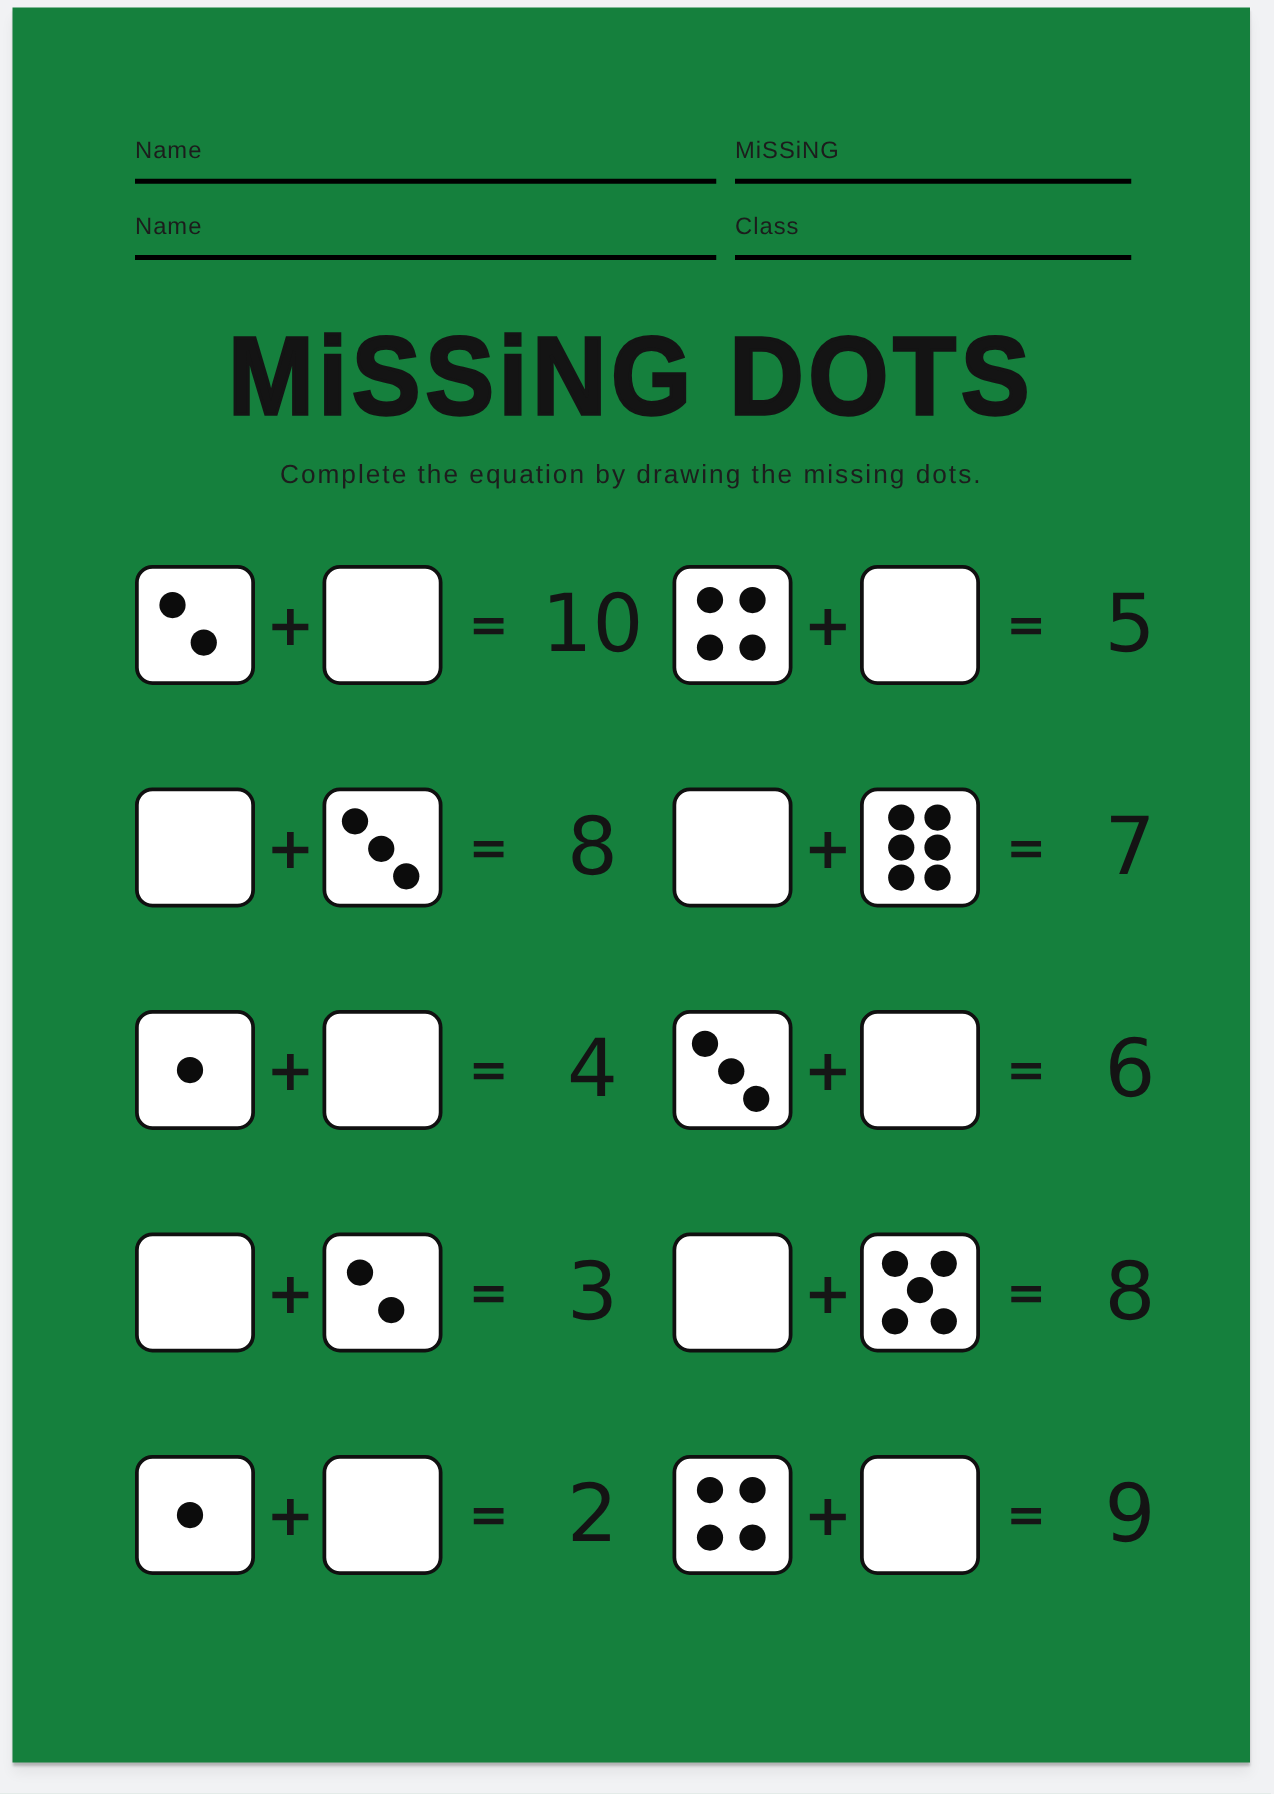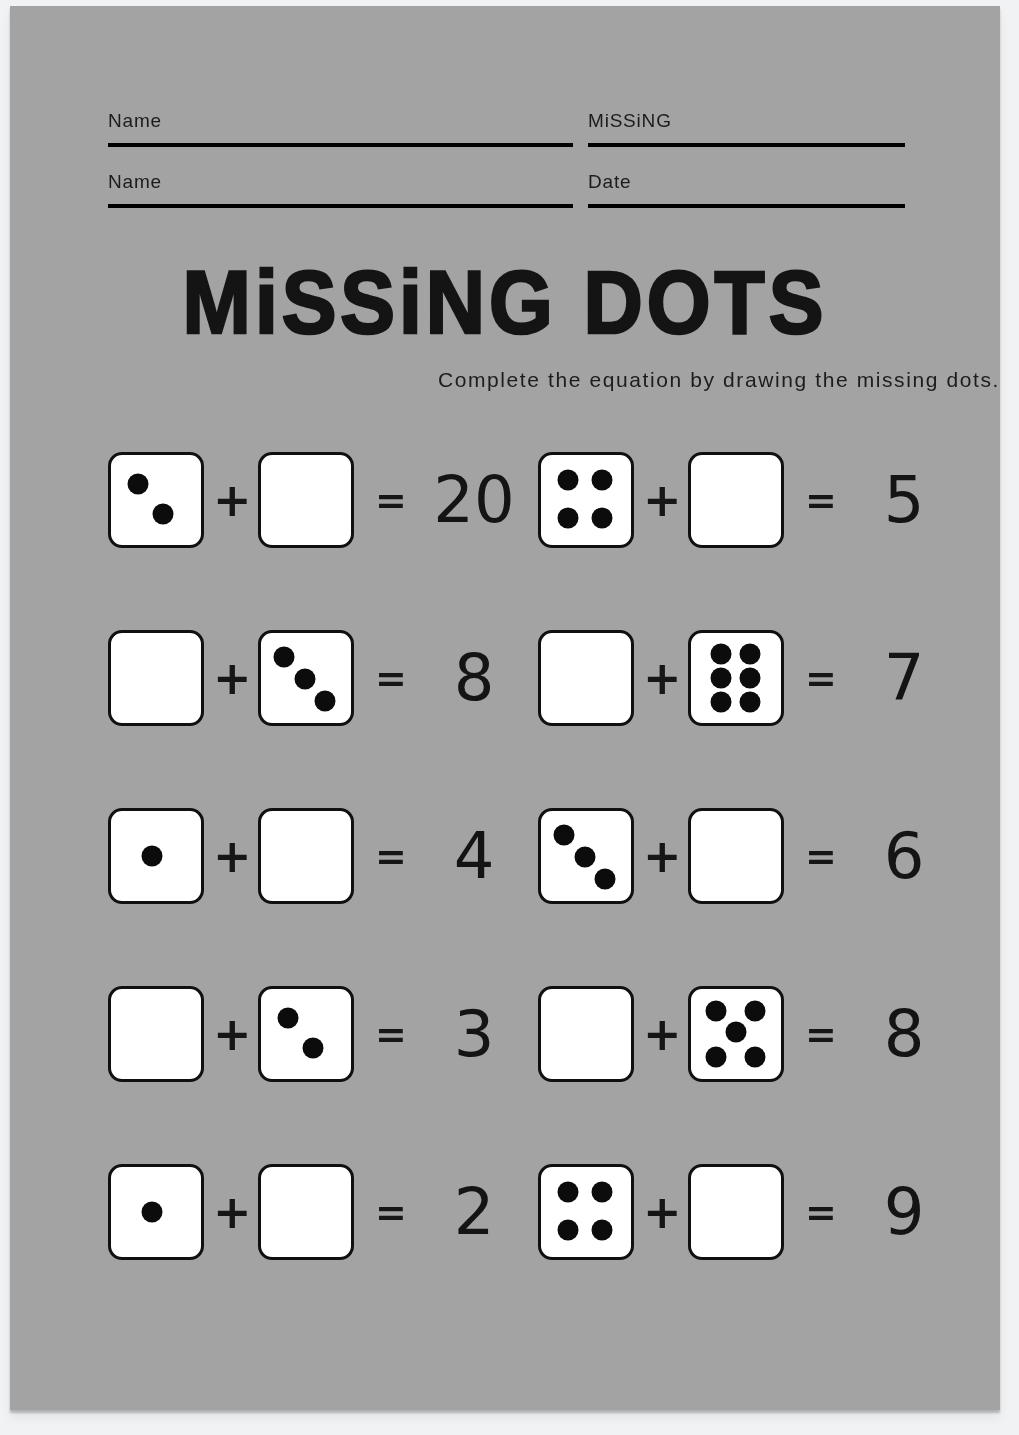--- a/index.html
+++ b/index.html
@@ -16,21 +16,21 @@
     position: relative;
     width: 1019px;
     height: 1435px;
   }
   .page {
     position: absolute;
     left: 10px;
     top: 6px;
     width: 990px;
     height: 1404px;
-    background: #a3a3a3;
+    background: #15803d;
     box-shadow: 0 3px 2px rgba(0,0,0,0.22), 0 8px 10px rgba(0,0,0,0.06);
     box-sizing: border-box;
     padding-top: 104px;
   }
   
   .header-grid {
     display: grid;
     grid-template-columns: 465px 317px;
     column-gap: 15px;
     row-gap: 24px;
@@ -56,21 +56,21 @@
     font-size: 82px;
     letter-spacing: 4px;
     line-height: 1.0;
     color: #141414;
     -webkit-text-stroke: 2.5px #141414;
     transform: scaleY(1.08);
     transform-origin: center top;
   }
   .subtitle {
     margin: 28px 0 0 0;
-    text-align: right;
+    text-align: center;
     font-size: 21px;
     letter-spacing: 1.6px;
     color: #1d1d1d;
   }
   
   .problems {
     margin-top: 60px;
     display: grid;
     grid-template-columns: 420px 420px;
     column-gap: 10px;
@@ -143,38 +143,38 @@
       </div>
       <div class="field">
         <span class="field-label">MiSSiNG</span>
         <div class="field-line"></div>
       </div>
       <div class="field">
         <span class="field-label">Name</span>
         <div class="field-line"></div>
       </div>
       <div class="field">
-        <span class="field-label">Date</span>
+        <span class="field-label">Class</span>
         <div class="field-line"></div>
       </div>
     </div>
 
     <h1 class="title">MiSSiNG DOTS</h1>
     <p class="subtitle">Complete the equation by drawing the missing dots.</p>
 
     <div class="problems">
   <div class="equation">
     <div class="die">
             <span class="dot" style="left: 30%; top: 32%;"></span>
             <span class="dot" style="left: 58%; top: 66%;"></span>
           </div>
     <span class="op plus">+</span>
     <div class="die"></div>
     <span class="op equals">=</span>
-    <span class="result">20</span>
+    <span class="result">10</span>
   </div>
 
   <div class="equation">
     <div class="die">
             <span class="dot" style="left: 30%; top: 28%;"></span>
             <span class="dot" style="left: 68%; top: 28%;"></span>
             <span class="dot" style="left: 30%; top: 70%;"></span>
             <span class="dot" style="left: 68%; top: 70%;"></span>
           </div>
     <span class="op plus">+</span>

